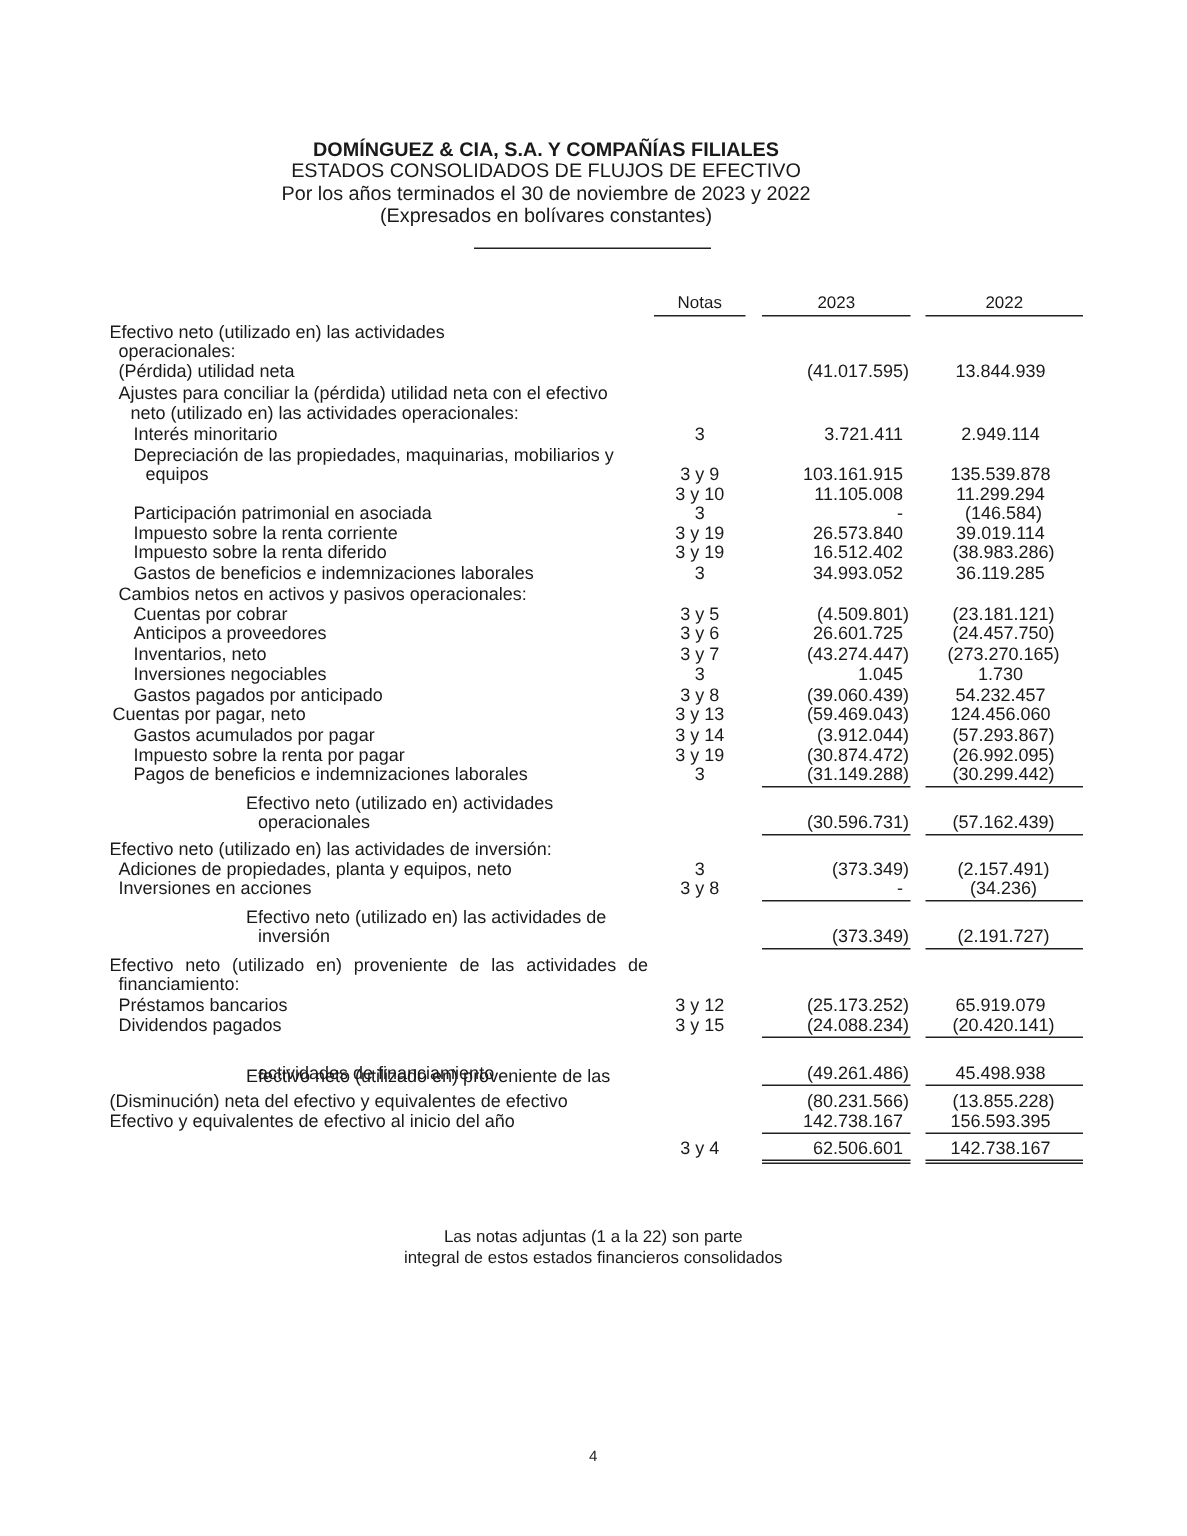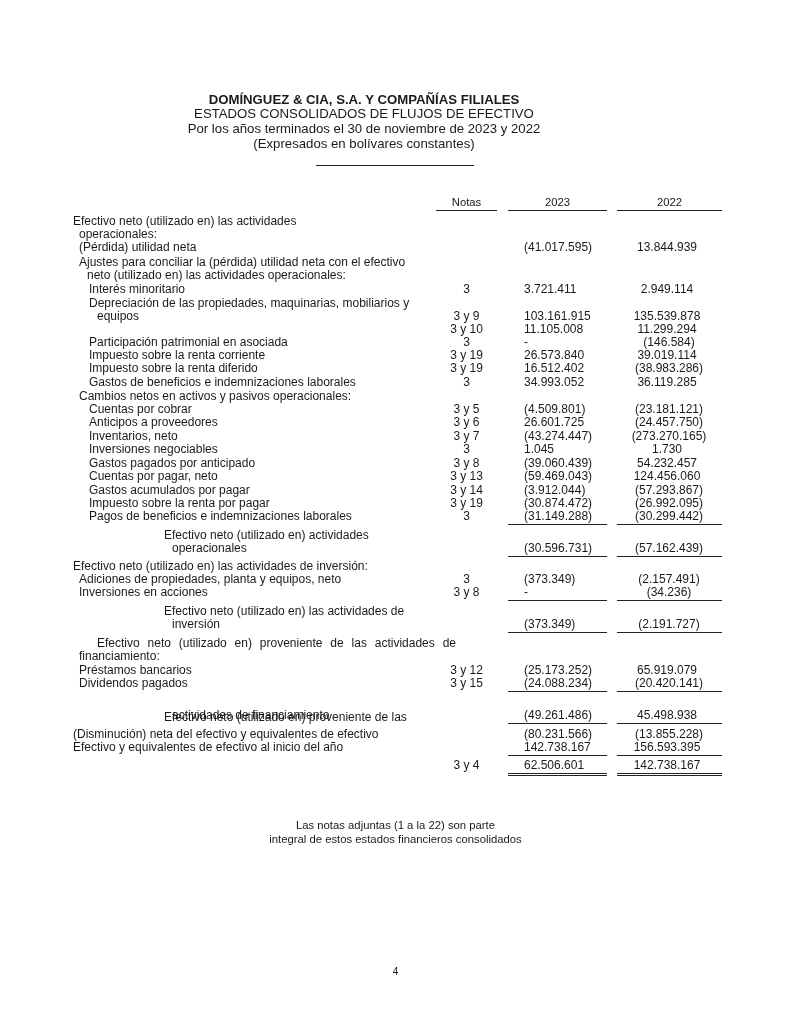--- a/index.html
+++ b/index.html
@@ -5,30 +5,30 @@
   html, body { margin: 0; padding: 0; background: #ffffff; }
   body { width: 791px; height: 1024px; position: relative; overflow: hidden;
          font-family: "Liberation Sans", sans-serif; color: #1a1a1a; }
   .hdr { position: absolute; left: 0; width: 728px; text-align: center; font-size: 13.2px; line-height: 15px; }
   .hdr.bold { font-weight: bold; }
   .hdr-rule { position: absolute; left: 316px; width: 158px; top: 165px; border-top: 1px solid #222; }
 
   .row { position: absolute; left: 0; width: 786px; height: 13px; font-size: 12px; line-height: 13px; white-space: nowrap; }
   .lbl { position: absolute; }
   .nota { position: absolute; left: 436px; width: 61px; text-align: center; }
-  .v23 { position: absolute; left: 524px; width: 94px; text-align: left; }
+  .v23 { position: absolute; left: 508px; width: 94px; text-align: right; }
   .v22 { position: absolute; left: 617px; width: 100px; text-align: center; }
   .neg23 { width: 98px; }
   .neg22 { width: 104px; }
   .colhdr { position: absolute; font-size: 11.3px; text-align: center; }
   .uline { position: absolute; border-top: 1px solid #222; }
   .dline { position: absolute; border-top: 3px double #222; height: 0; }
   .footer { position: absolute; left: 0; width: 791px; text-align: center; font-size: 11.3px; line-height: 14px; }
   .pageno { position: absolute; left: 0; width: 791px; text-align: center; font-size: 10px; top: 966px; }
-  .justify { text-align: justify; text-align-last: justify; margin-left: 24px; }
+  .justify { text-align: justify; text-align-last: justify; }
 </style>
 </head>
 <body>
 
 <div>
   <div class="hdr bold" style="top:92px">DOMÍNGUEZ &amp; CIA, S.A. Y COMPAÑÍAS FILIALES</div>
   <div class="hdr" style="top:106px">ESTADOS CONSOLIDADOS DE FLUJOS DE EFECTIVO</div>
   <div class="hdr" style="top:121px">Por los años terminados el 30 de noviembre de 2023 y 2022</div>
   <div class="hdr" style="top:136px">(Expresados en bolívares constantes)</div>
   <div class="hdr-rule"></div>
@@ -151,21 +151,21 @@
       <span class="v23">1.045</span>
       <span class="v22">1.730</span>
     </div>
     <div class="row" style="top: 457px;">
       <span class="lbl" style="left: 89px;">Gastos pagados por anticipado</span>
       <span class="nota">3 y 8</span>
       <span class="v23 neg23">(39.060.439)</span>
       <span class="v22">54.232.457</span>
     </div>
     <div class="row" style="top: 470px;">
-      <span class="lbl" style="left: 89px;">Cuentas por pagar, neto</span>
+      <span class="lbl" style="left: 75px;">Cuentas por pagar, neto</span>
       <span class="nota">3 y 13</span>
       <span class="v23 neg23">(59.469.043)</span>
       <span class="v22">124.456.060</span>
     </div>
     <div class="row" style="top: 484px;">
       <span class="lbl" style="left: 89px;">Gastos acumulados por pagar</span>
       <span class="nota">3 y 14</span>
       <span class="v23 neg23">(3.912.044)</span>
       <span class="v22 neg22">(57.293.867)</span>
     </div>

